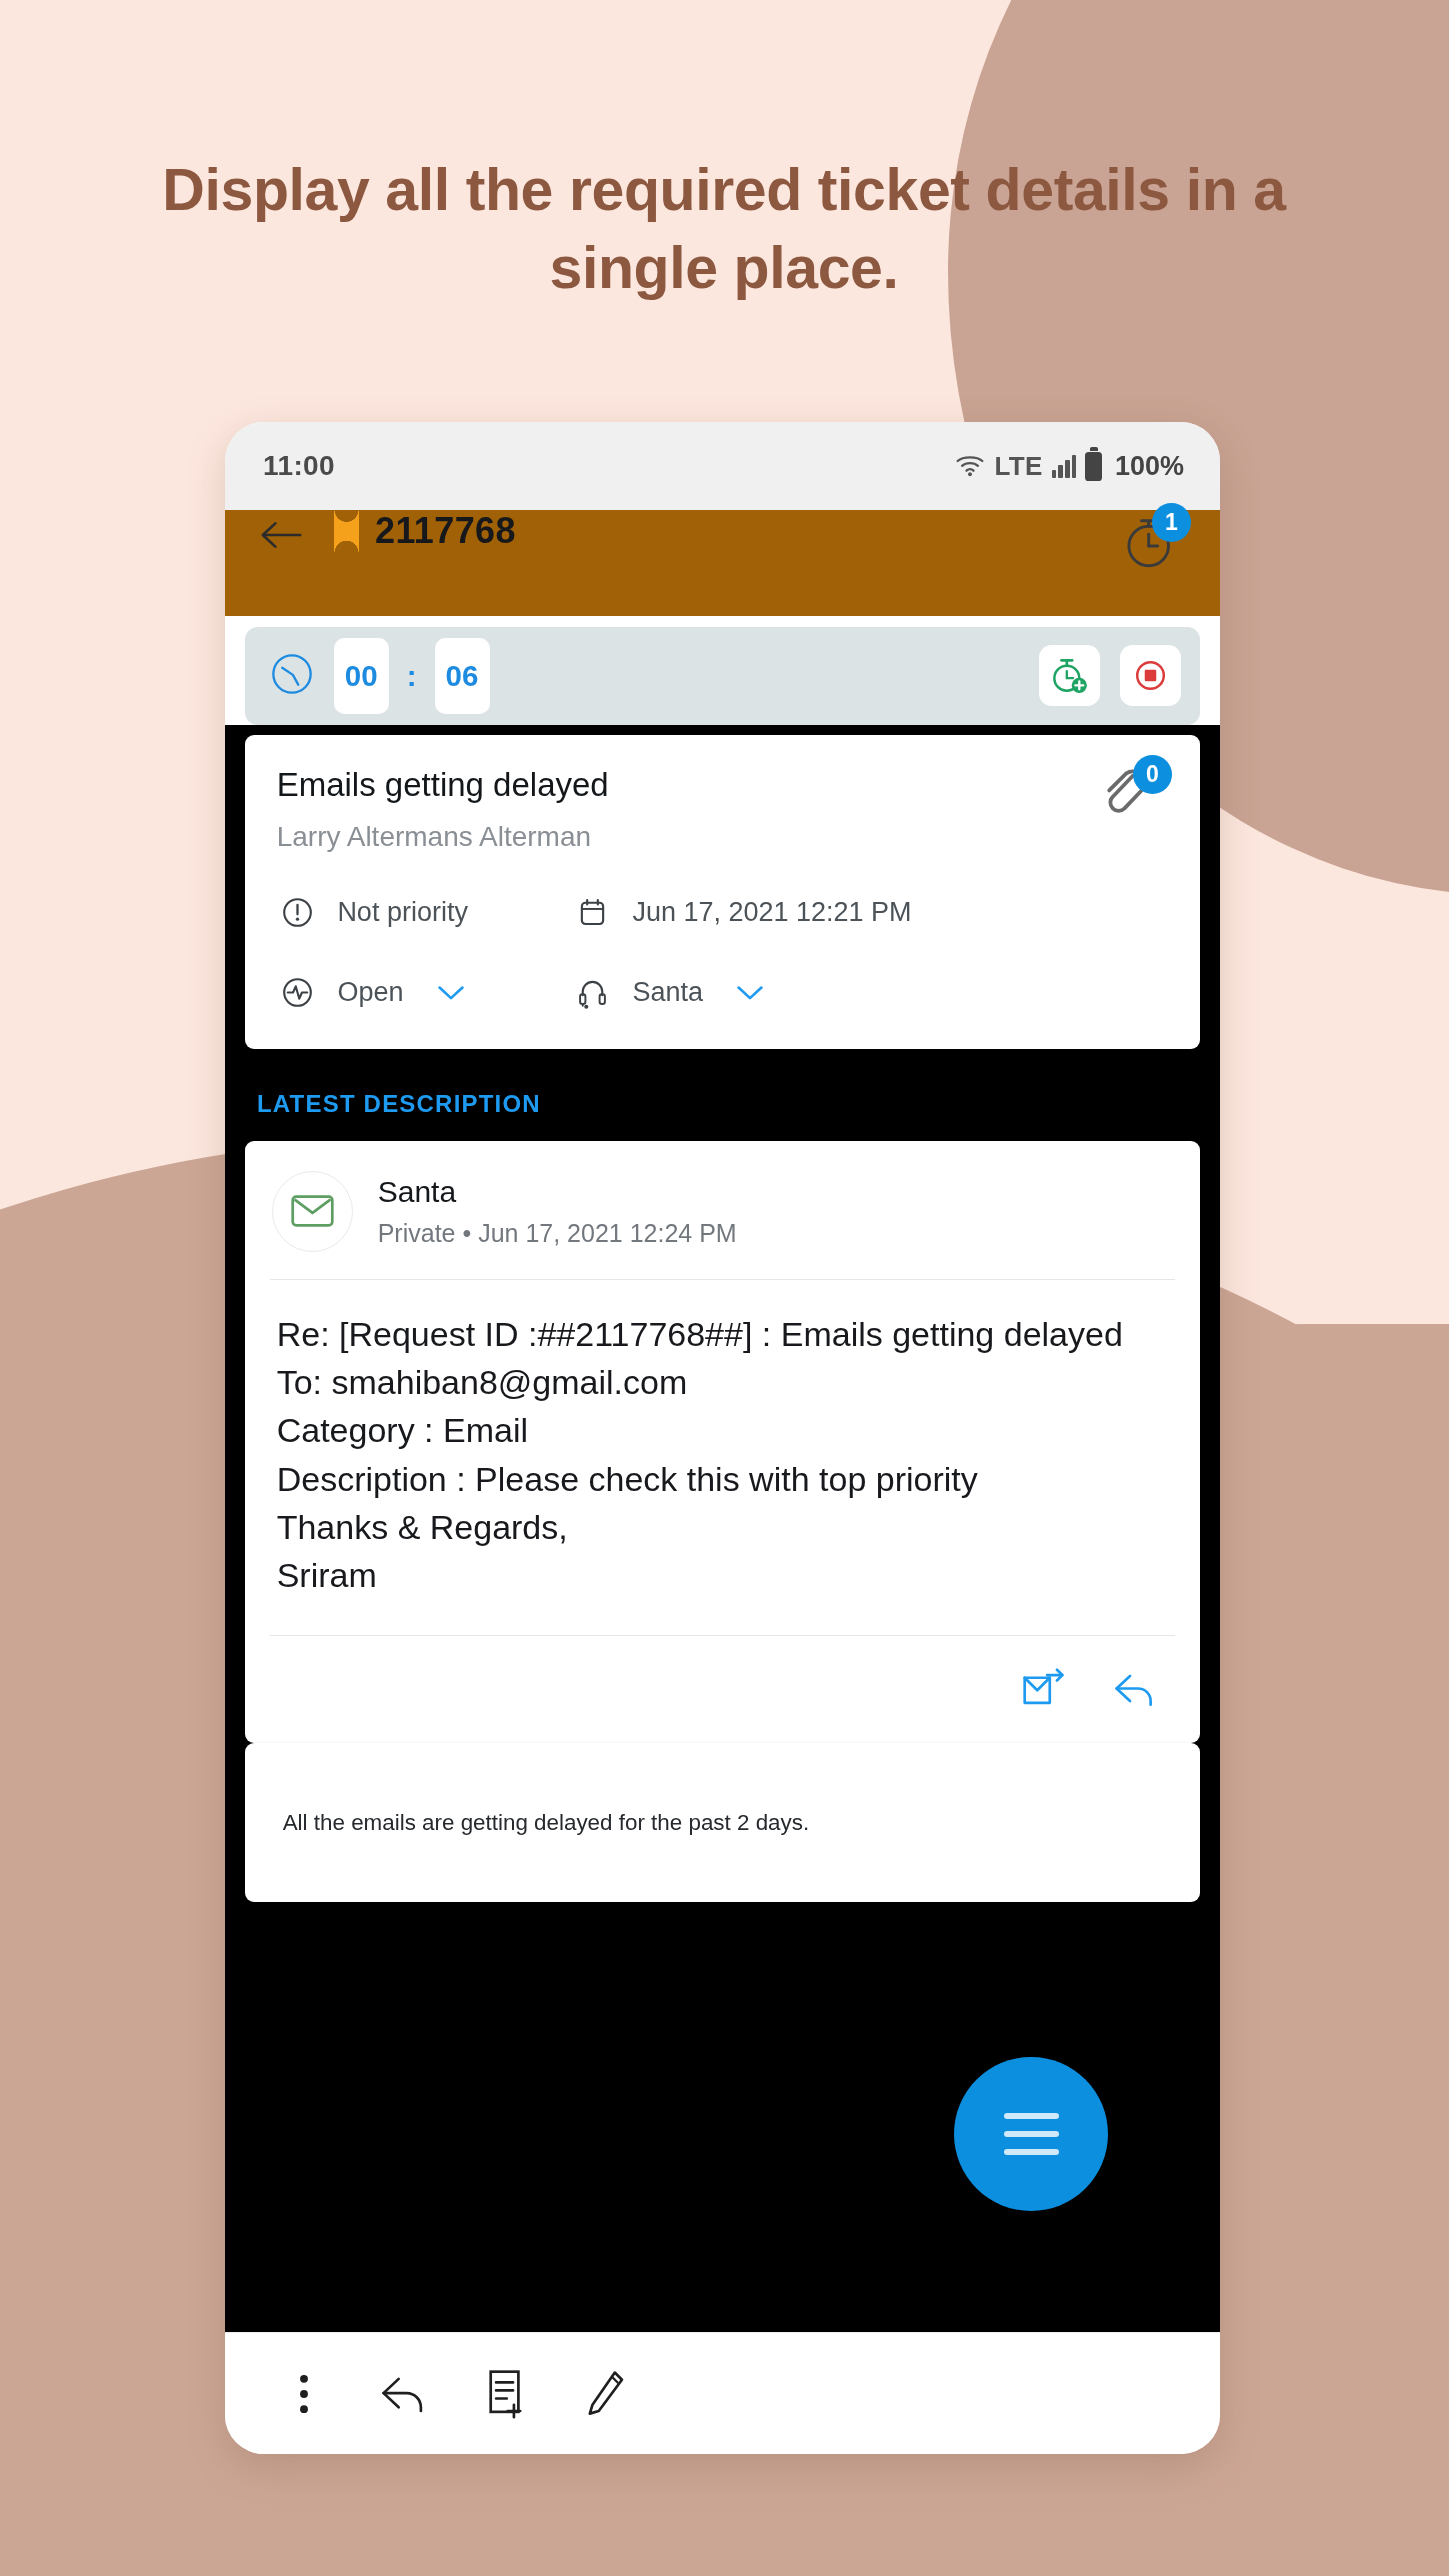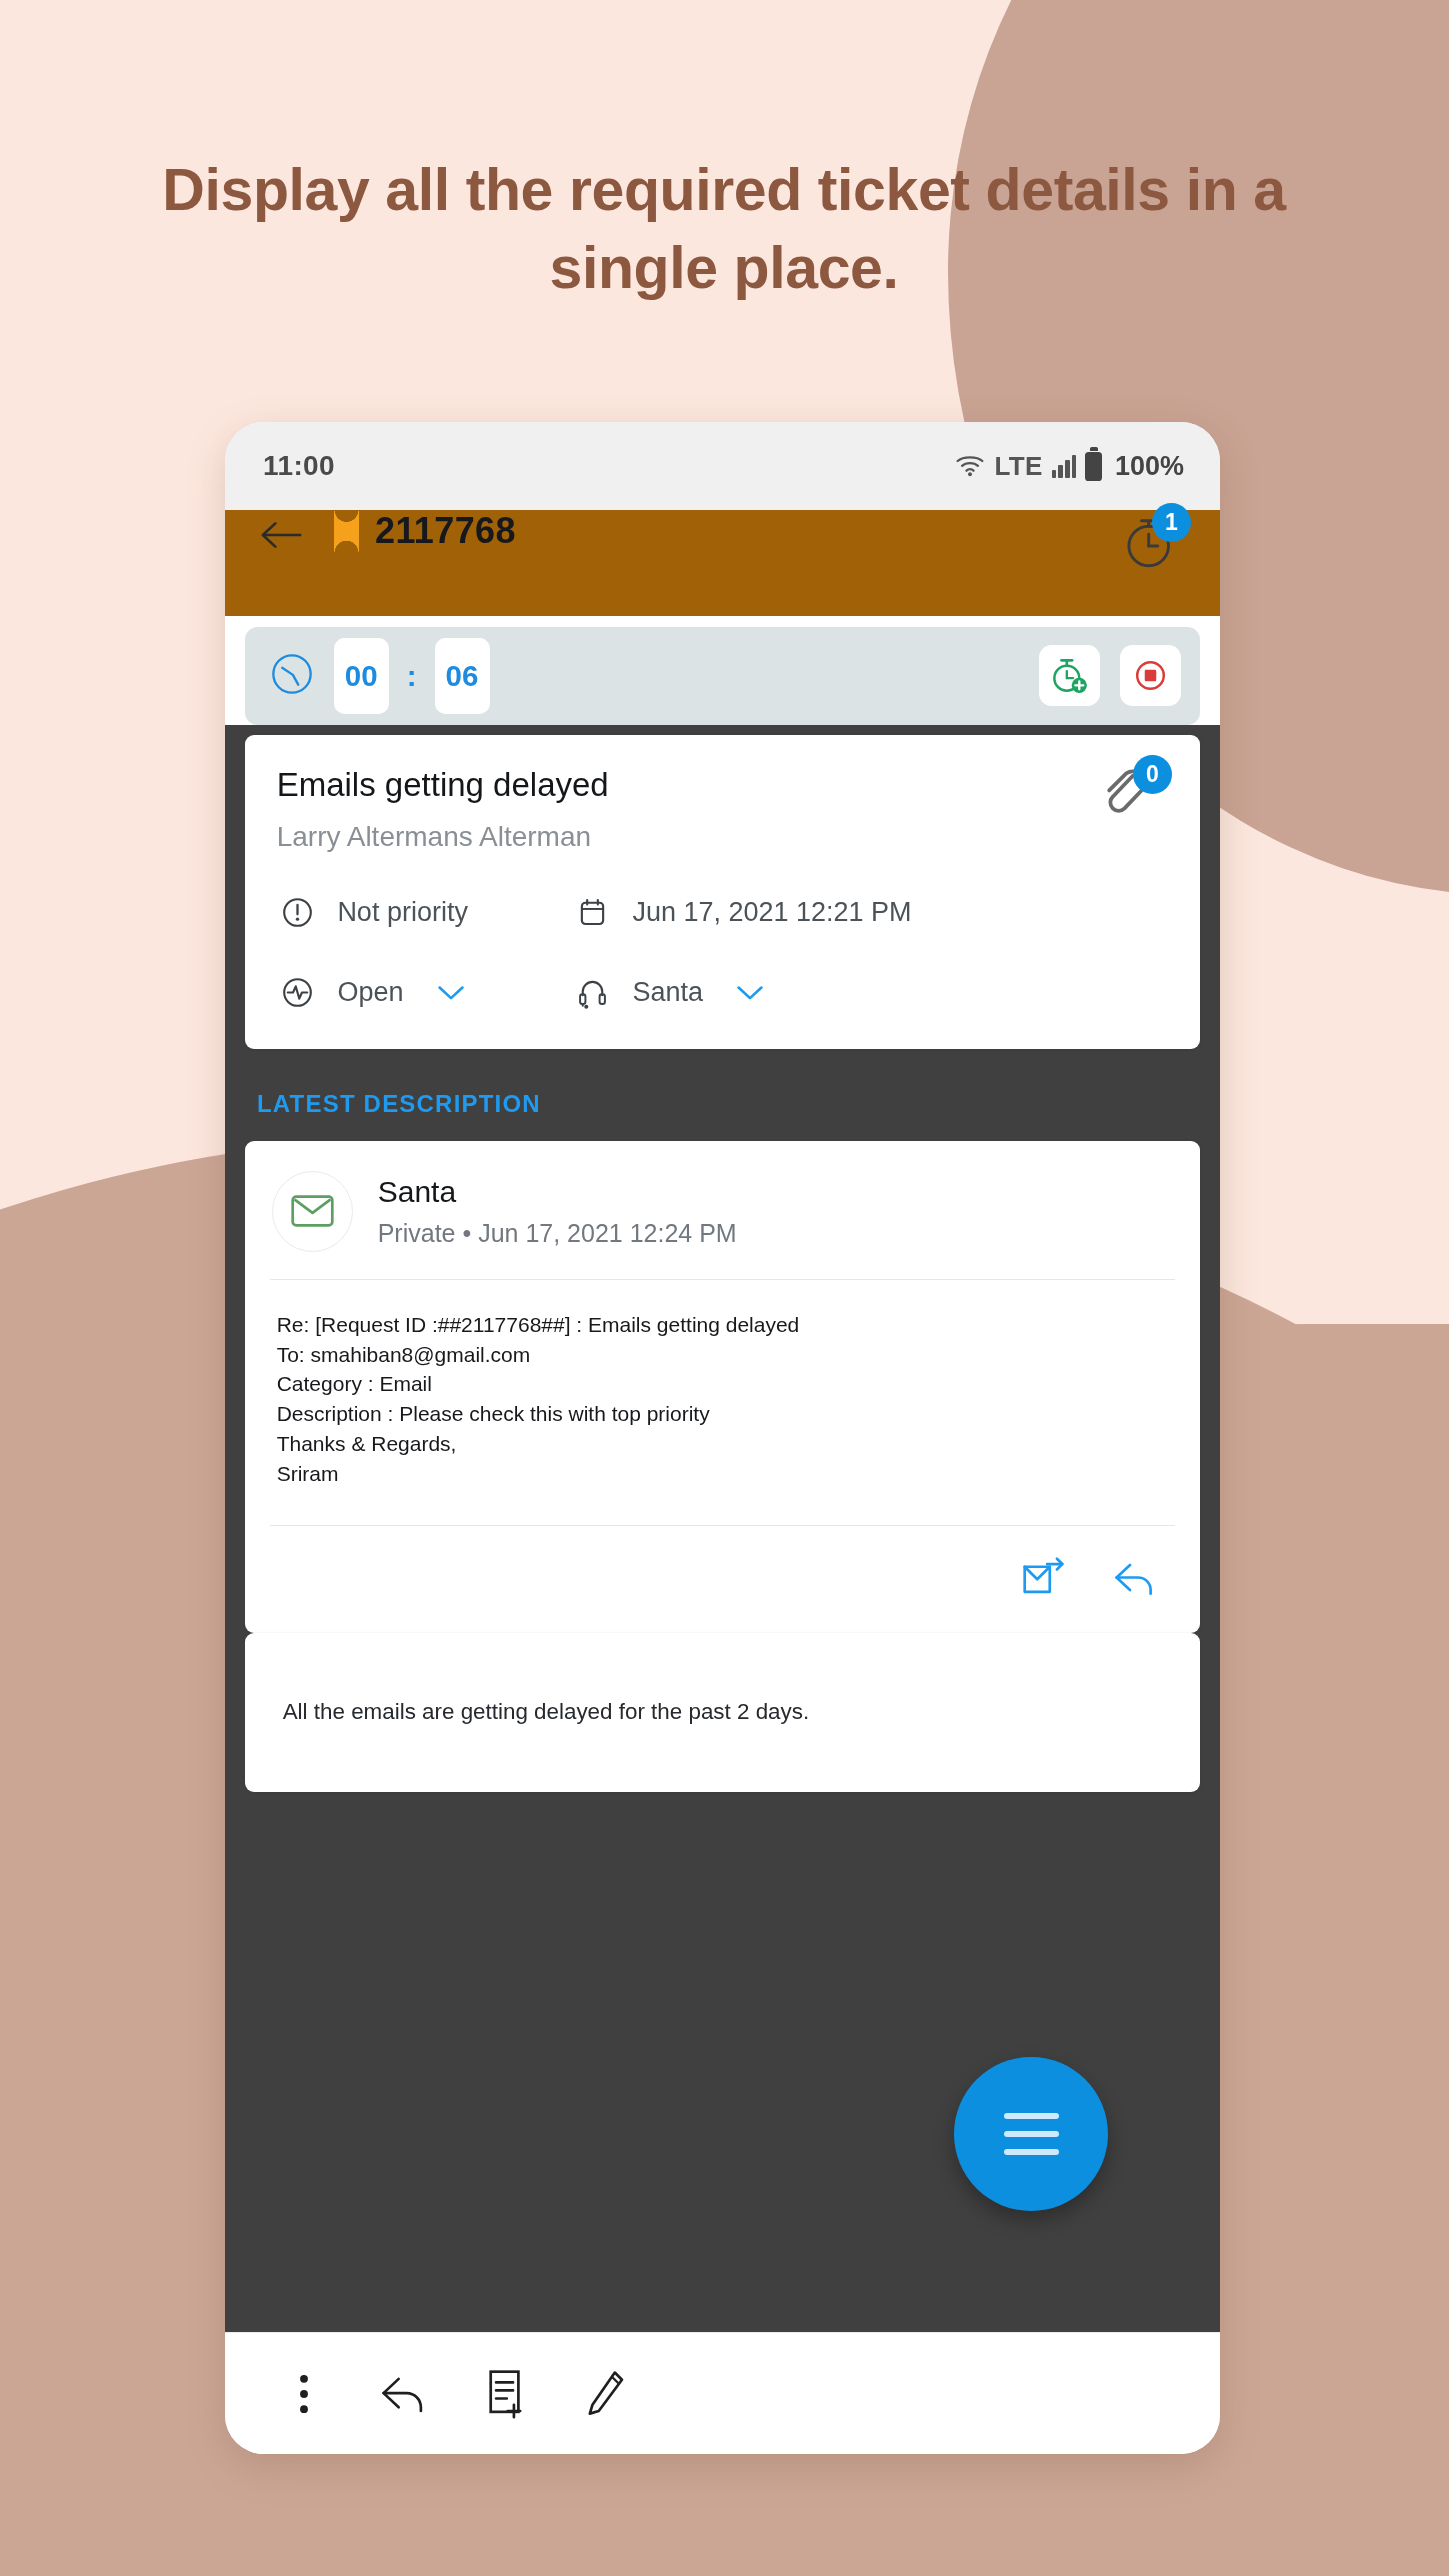--- a/index.html
+++ b/index.html
@@ -161,21 +161,21 @@
   .time-colon { color: #1D8BE0; font-size: 29.5px; font-weight: bold; }
   #timer-right { margin-left: auto; display: flex; gap: 19.7px; }
   .timer-btn {
     width: 61px; height: 61px; background: #fff; border-radius: 12.5px;
     display: flex; align-items: center; justify-content: center;
   }
 
   
   #scrollbody {
     flex: 1;
-    background: #404040;
+    background: #000000;
     overflow: hidden;
     padding: 10.7px 0 0 0;
     position: relative;
   }
 
   .card {
     background: #fff;
     margin: 0 19.7px;
     border-radius: 9px;
     box-shadow: 0 0.9px 2.7px rgba(0,0,0,0.09);
@@ -216,21 +216,21 @@
     width: 81px; height: 81px; border-radius: 50%;
     border: 1.8px solid #EAEAEA; flex: none;
     display: flex; align-items: center; justify-content: center;
   }
   #convo-meta { margin-left: 25px; }
   #convo-author { font-size: 30px; color: #15181b; }
   #convo-sub { font-size: 25px; color: #72787e; margin-top: 10.7px; }
   .hr { height: 0.9px; background: #E6E6E6; margin: 0 25px; }
   #convo-body {
     padding: 30px 32px 36px 32px;
-    font-size: 21px;
+    font-size: 34px;
     line-height: 1.42;
     color: #17191c;
     white-space: pre-wrap;
   }
   #convo-actions {
     display: flex; justify-content: flex-end; gap: 41px;
     padding: 27px 41px 30px 0;
   }
   .convo-action { width: 50px; height: 50px; display: flex; align-items: center; justify-content: center; }
 

